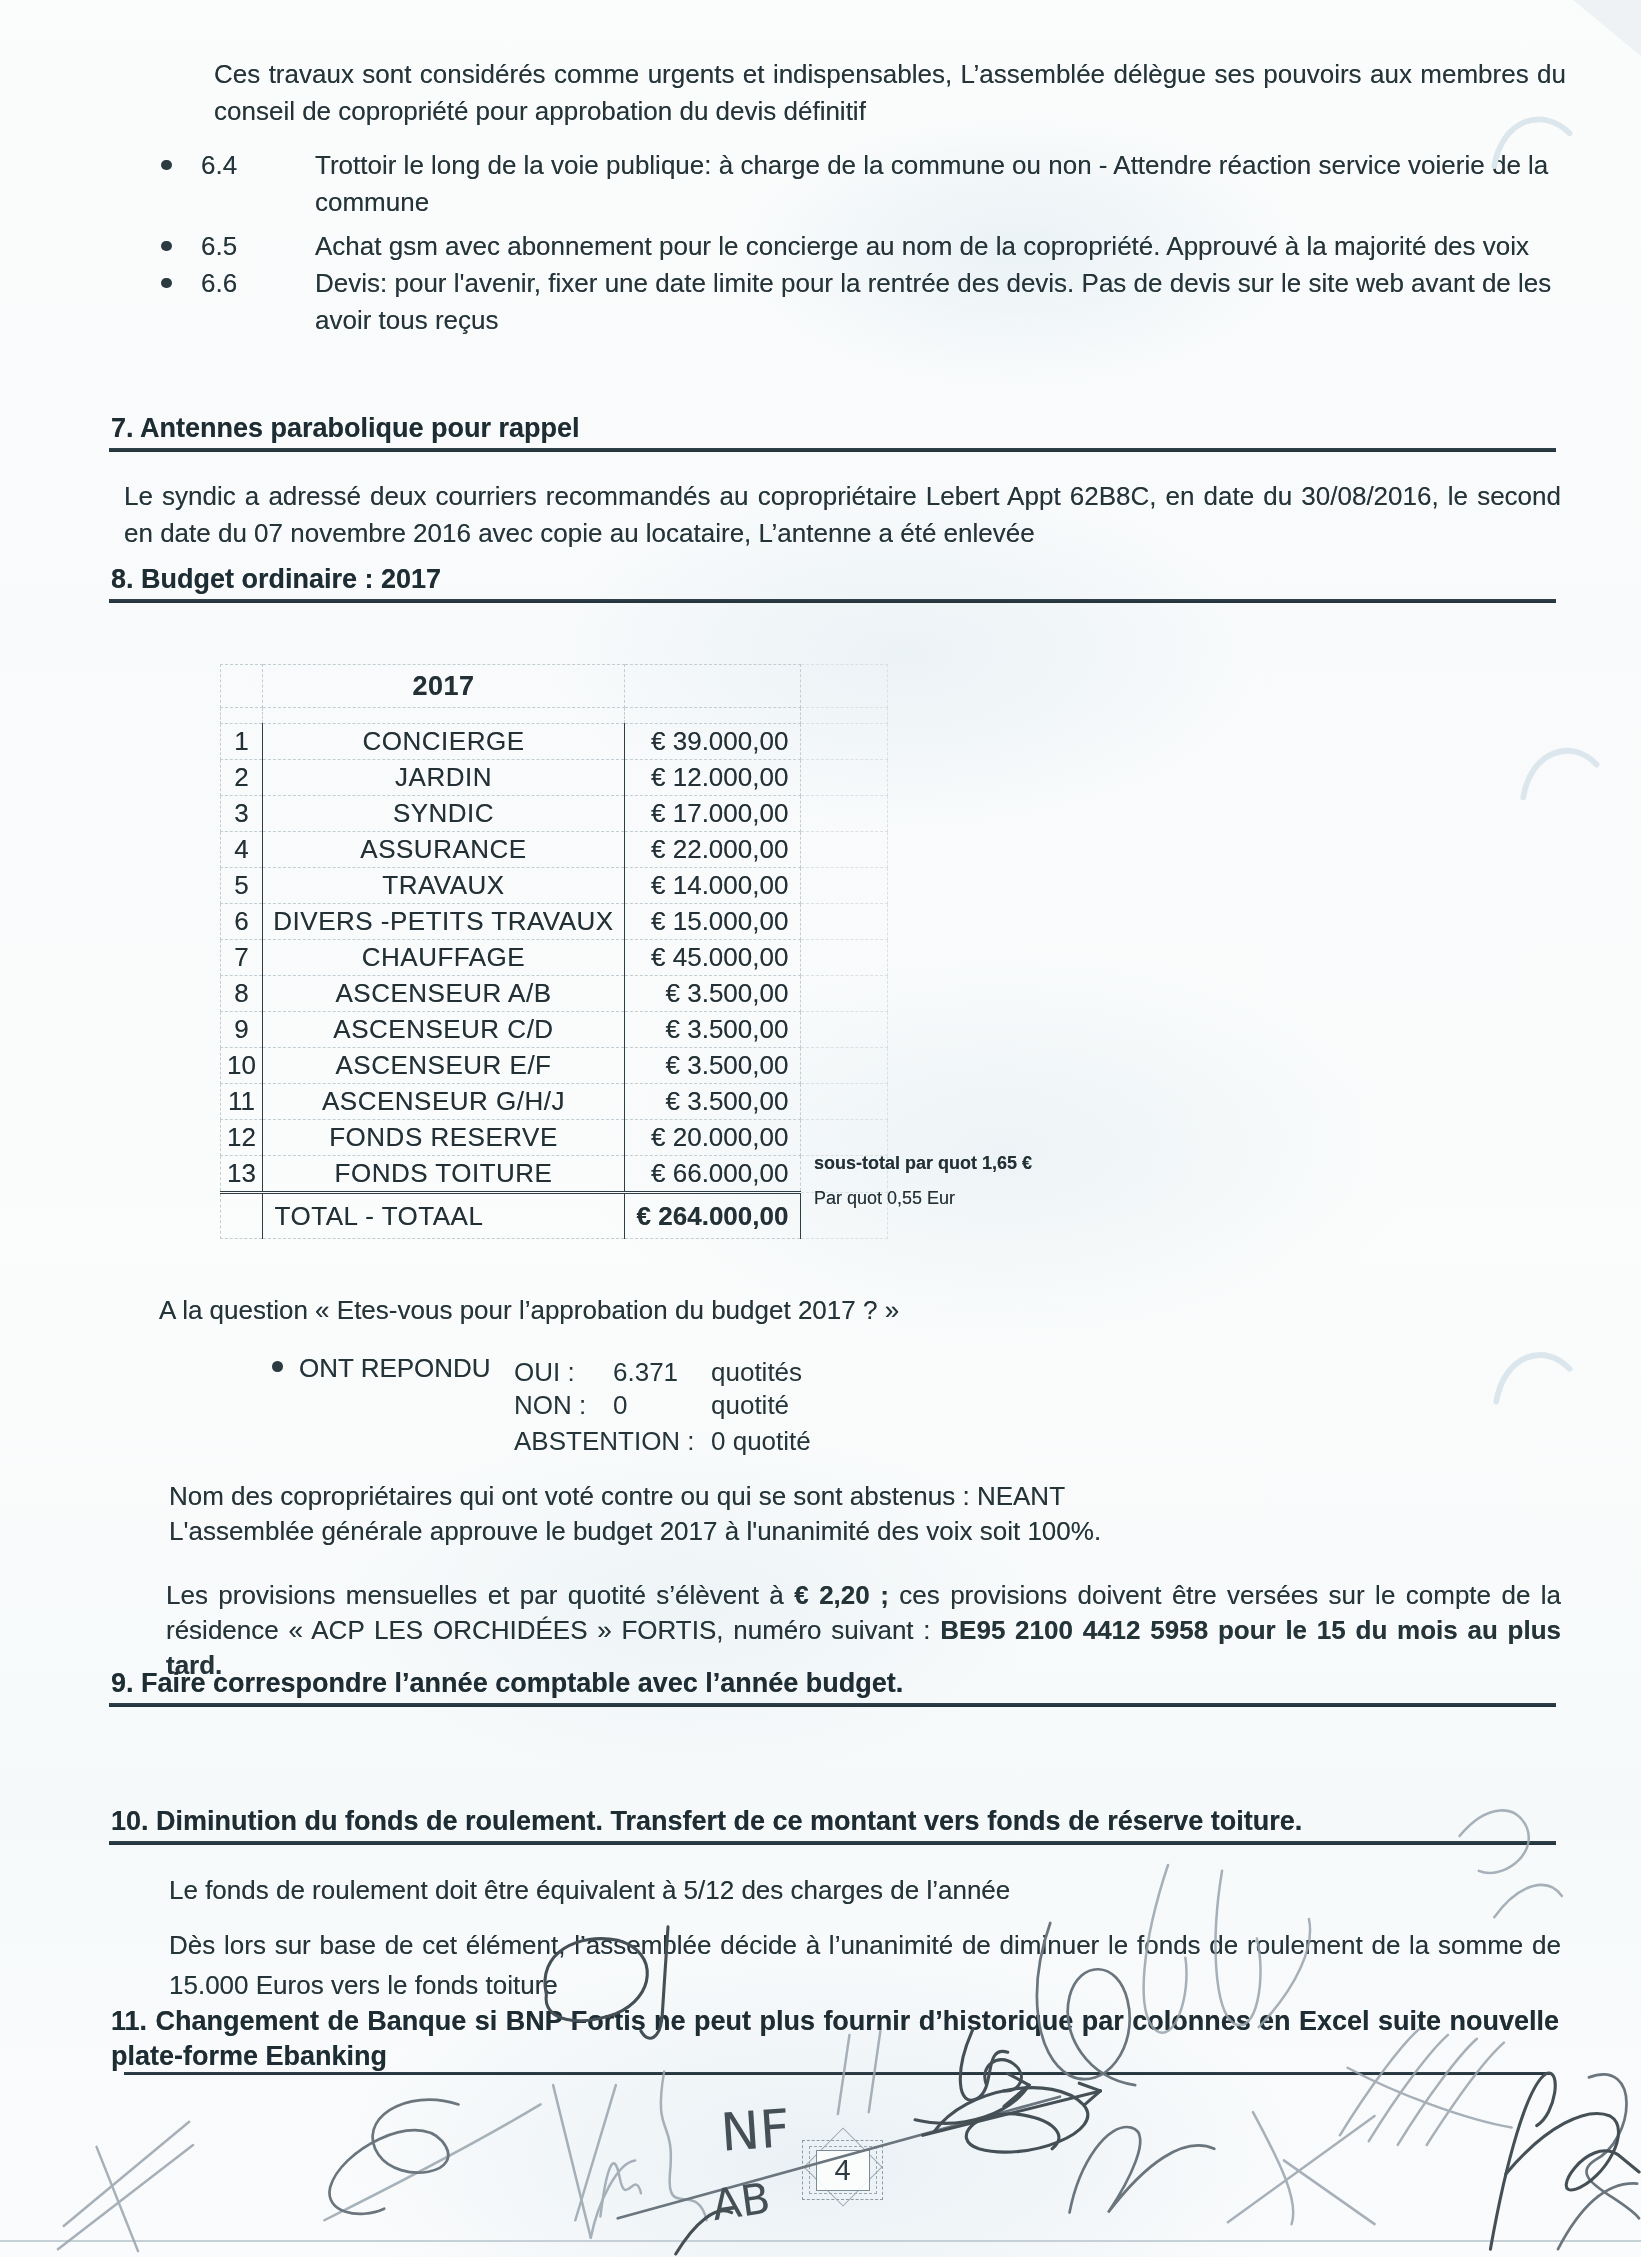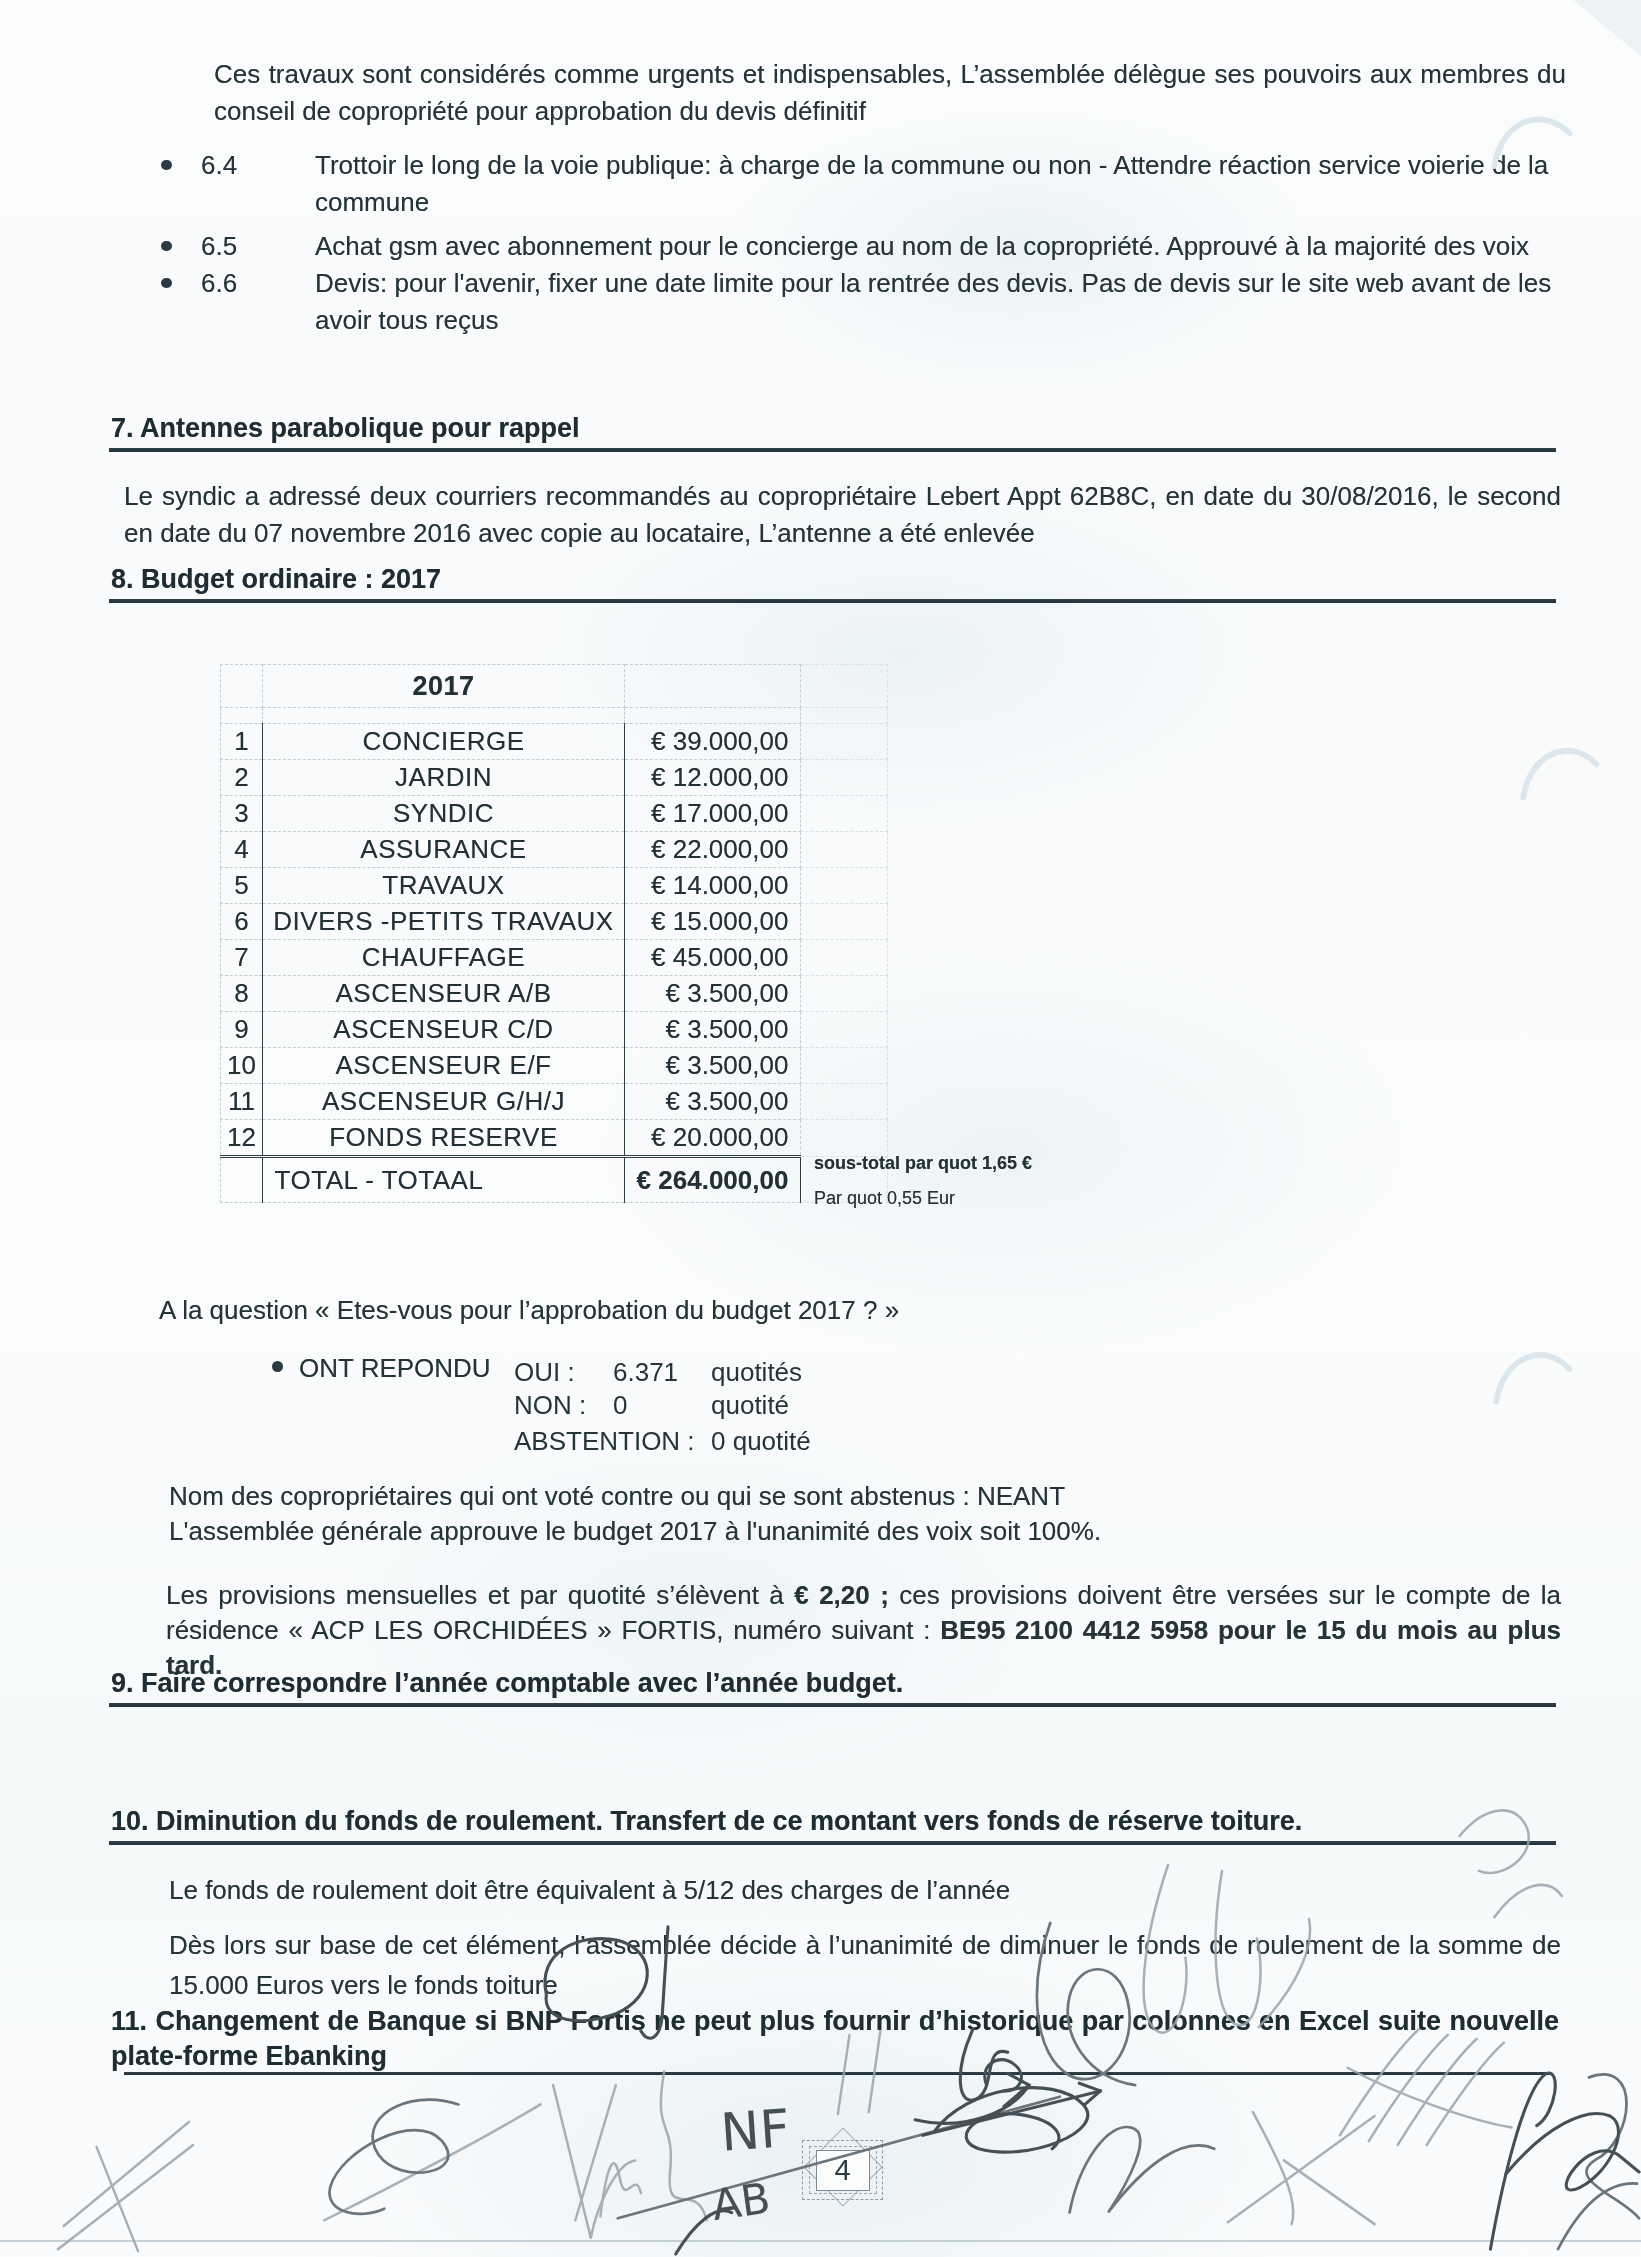--- a/index.html
+++ b/index.html
@@ -178,20 +178,26 @@
           <td class="l">ASCENSEUR G/H/J</td>
           <td class="v">€ 3.500,00</td>
           <td class="g"></td>
         </tr>
         <tr class="drow">
           <td class="n">12</td>
           <td class="l">FONDS RESERVE</td>
           <td class="v">€ 20.000,00</td>
           <td class="g"></td>
         </tr>
+        <tr class="drow">
+          <td class="n">13</td>
+          <td class="l">FONDS TOITURE</td>
+          <td class="v">€ 66.000,00</td>
+          <td class="g"></td>
+        </tr>
       </tbody>
     <tbody>
       <tr class="trow">
         <td class="n"></td>
         <td class="l">TOTAL - TOTAAL</td>
         <td class="v">€ 264.000,00</td>
         <td class="g"></td>
       </tr>
     </tbody>
   </table>

